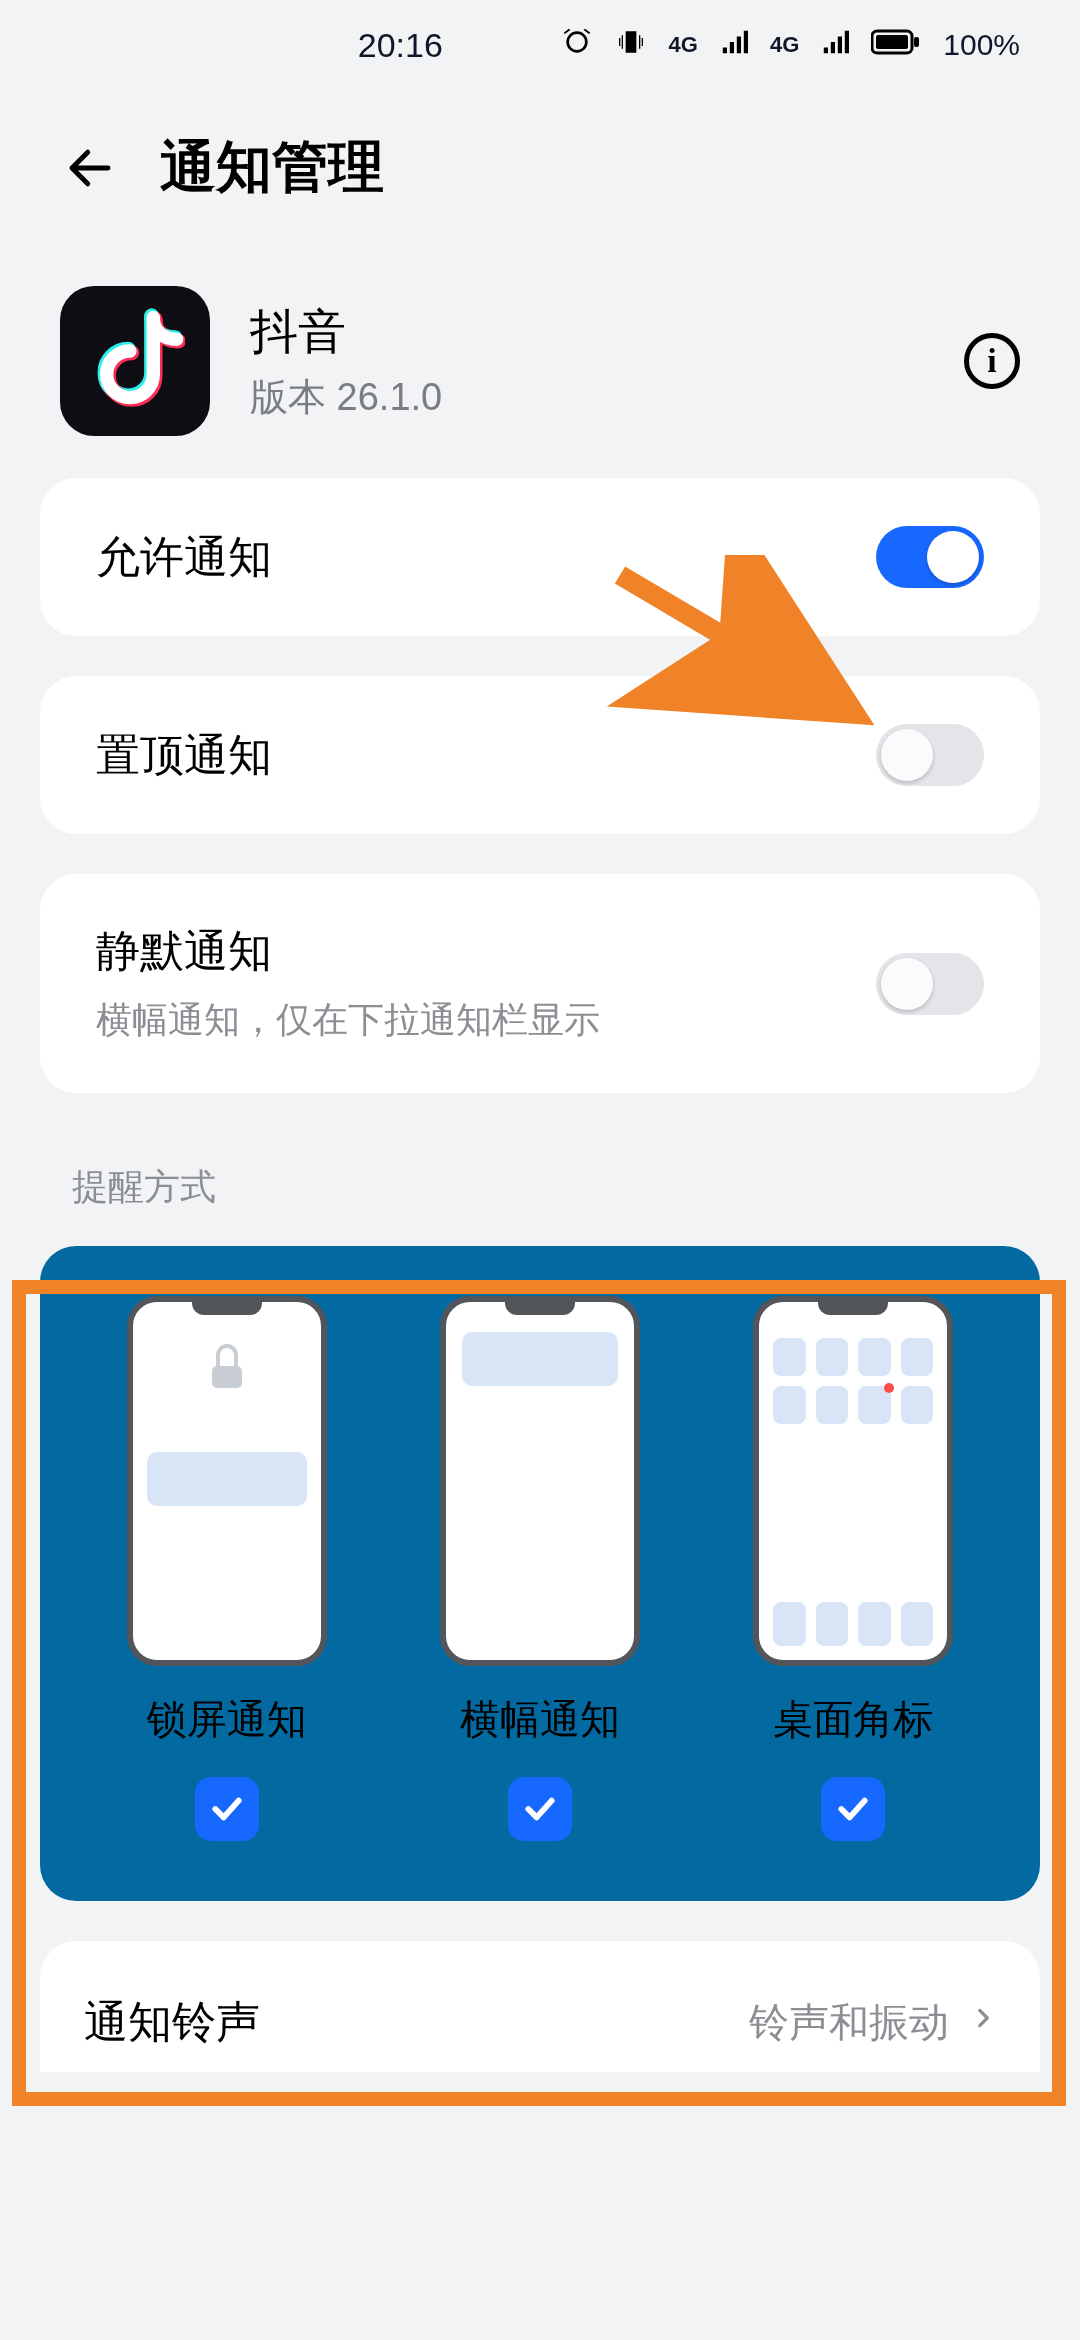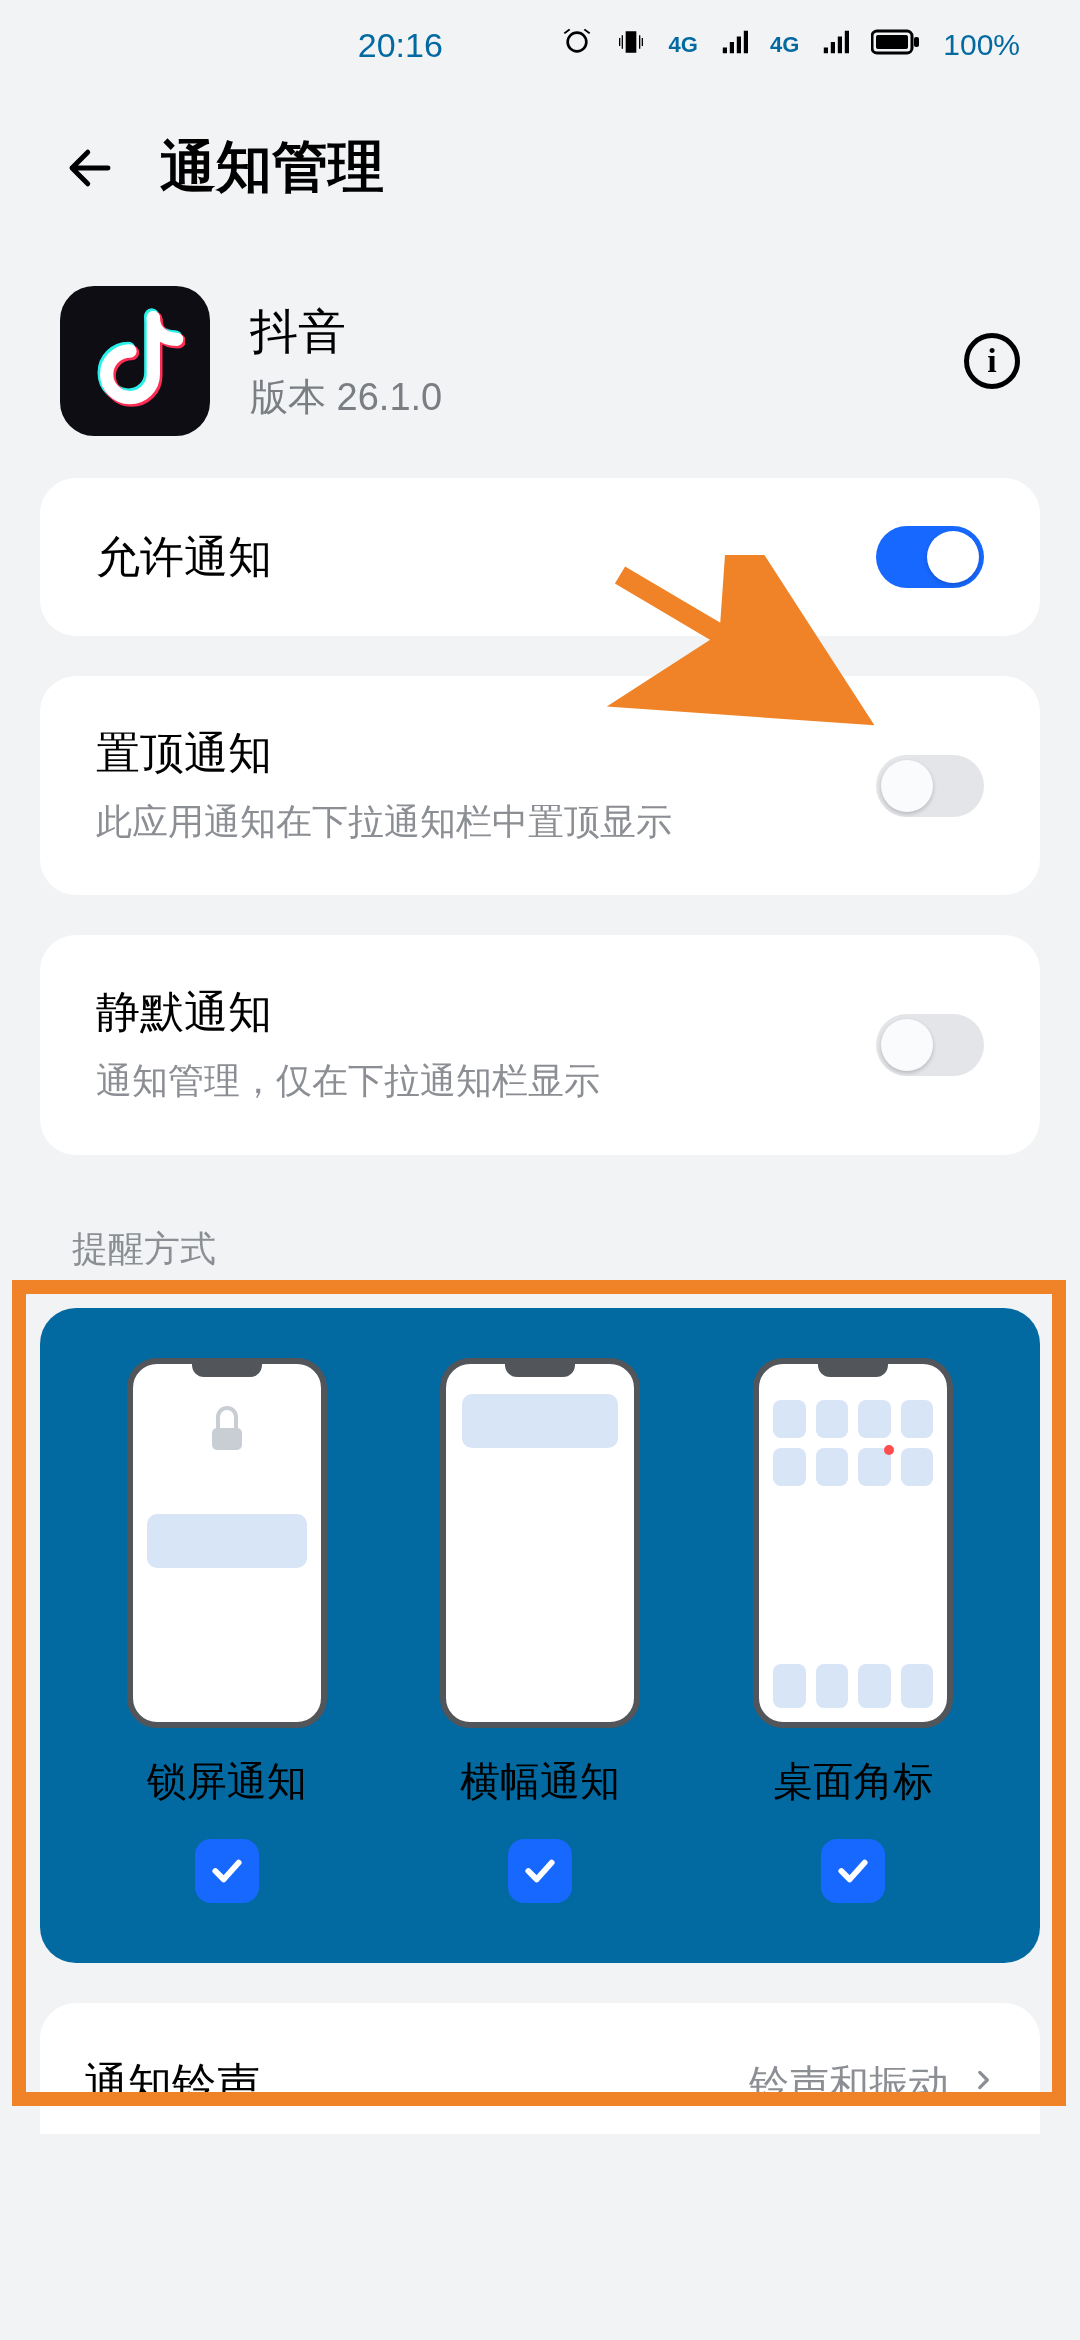--- a/index.html
+++ b/index.html
@@ -12,21 +12,21 @@
   }
 
   
   .status-bar {
     height: 90px;
     display: flex;
     align-items: center;
     justify-content: space-between;
     padding: 0 60px;
     font-size: 34px;
-    color: #0369a1;
+    color: #0f172a;
   }
   .status-time { flex:1; text-align:center; margin-left:180px; font-weight:500; }
   .status-right { display:flex; align-items:center; gap:22px; font-size:30px;text-align:right; }
   .status-right .pct { font-weight:500; }
 
   
   .title-bar {
     display:flex;
     align-items:center;
     padding: 40px 60px 50px 60px;
@@ -257,33 +257,32 @@
     <div class="toggle on">
         <div class="knob"></div>
       </div>
   </div>
 </div>
 
 <div class="card">
   <div class="row">
     <div>
       <div class="row-title">置顶通知</div>
-      <div class="row-sub">此应用通知在下拉通知栏中置顶显示</div>
     </div>
     <div class="toggle off">
         <div class="knob"></div>
       </div>
   </div>
 </div>
 
 <div class="card">
   <div class="row">
     <div>
       <div class="row-title">静默通知</div>
-      <div class="row-sub">通知管理，仅在下拉通知栏显示</div>
+      <div class="row-sub">横幅通知，仅在下拉通知栏显示</div>
     </div>
     <div class="toggle off">
         <div class="knob"></div>
       </div>
   </div>
 </div>
 
 <div class="section-header">提醒方式</div>
 
 <div class="styles-card">

